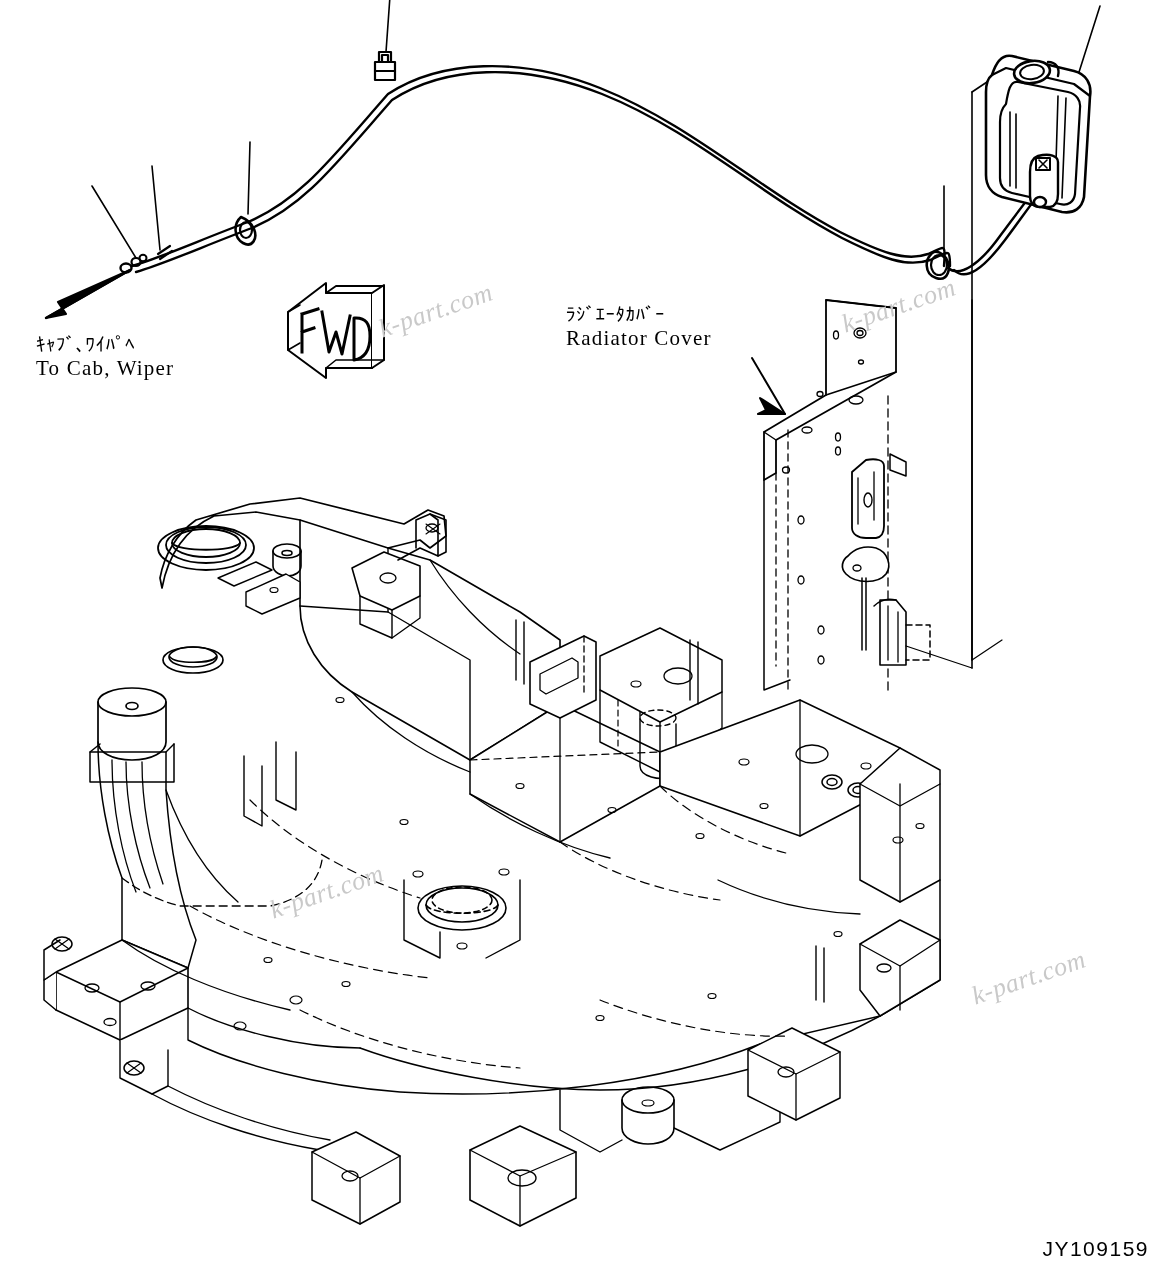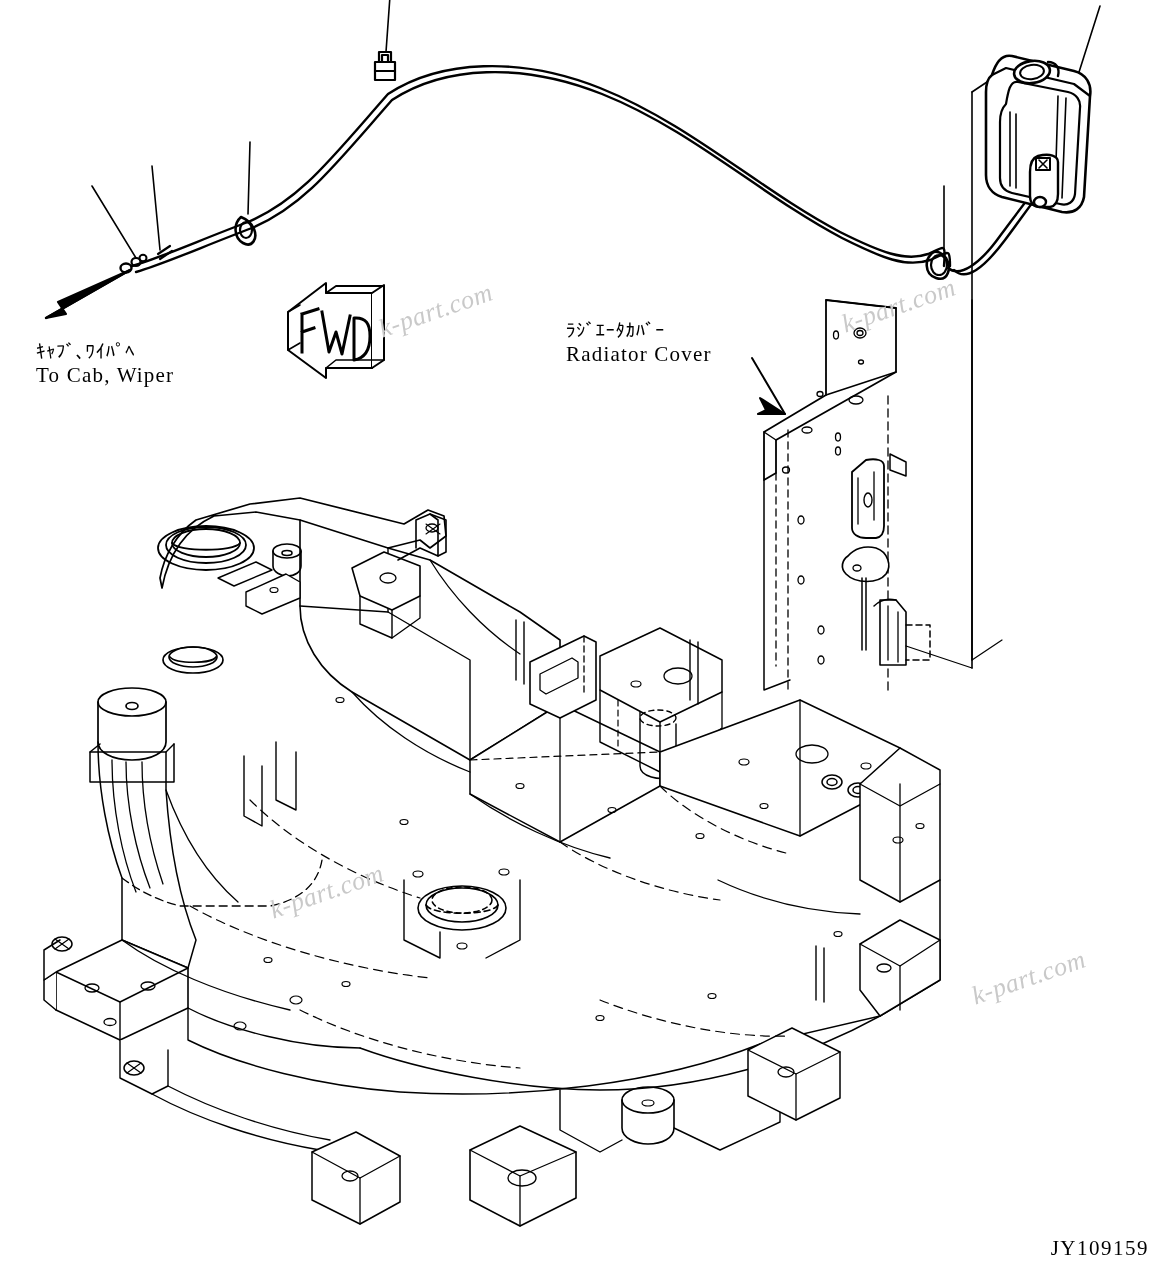--- a/index.html
+++ b/index.html
@@ -49,21 +49,21 @@
     display: block;
     font-size: 21px;
     line-height: 25px;
     letter-spacing: 1.2px;
     font-family: Liberation Serif, serif;
   }
   #figure-number {
     position: absolute;
     right: 14px;
     bottom: 22px;
-    font-family: Liberation Serif, serif;
+    font-family: Liberation Sans, sans-serif;
     font-size: 21px;
     letter-spacing: 1.5px;
     color: #000;
     white-space: nowrap;
   }
 </style>
 </head>
 <body>
 
 <div id="page">
@@ -484,25 +484,25 @@
       </g>
 
     </g>
   </svg>
 
   <div class="wm" style="left:375px; top:316px; transform: rotate(-19deg);">k-part.com</div>
   <div class="wm" style="left:838px; top:311px; transform: rotate(-19deg);">k-part.com</div>
   <div class="wm" style="left:266px; top:897px; transform: rotate(-19deg);">k-part.com</div>
   <div class="wm" style="left:968px; top:983px; transform: rotate(-19deg);">k-part.com</div>
 
-  <div class="callout" style="left:36px; top:333px;margin-top:7px;">
+  <div class="callout" style="left:36px; top:333px;">
     <span class="jp">ｷｬﾌﾞ､ﾜｲﾊﾟﾍ</span>
     <span class="en">To Cab, Wiper</span>
   </div>
 
-  <div class="callout" style="left:566px; top:303px;margin-top:16px;">
+  <div class="callout" style="left:566px; top:303px;">
     <span class="jp">ﾗｼﾞｴｰﾀｶﾊﾞｰ</span>
     <span class="en">Radiator Cover</span>
   </div>
 
   <div id="figure-number">JY109159</div>
 
 </div>
 
 </body></html>

